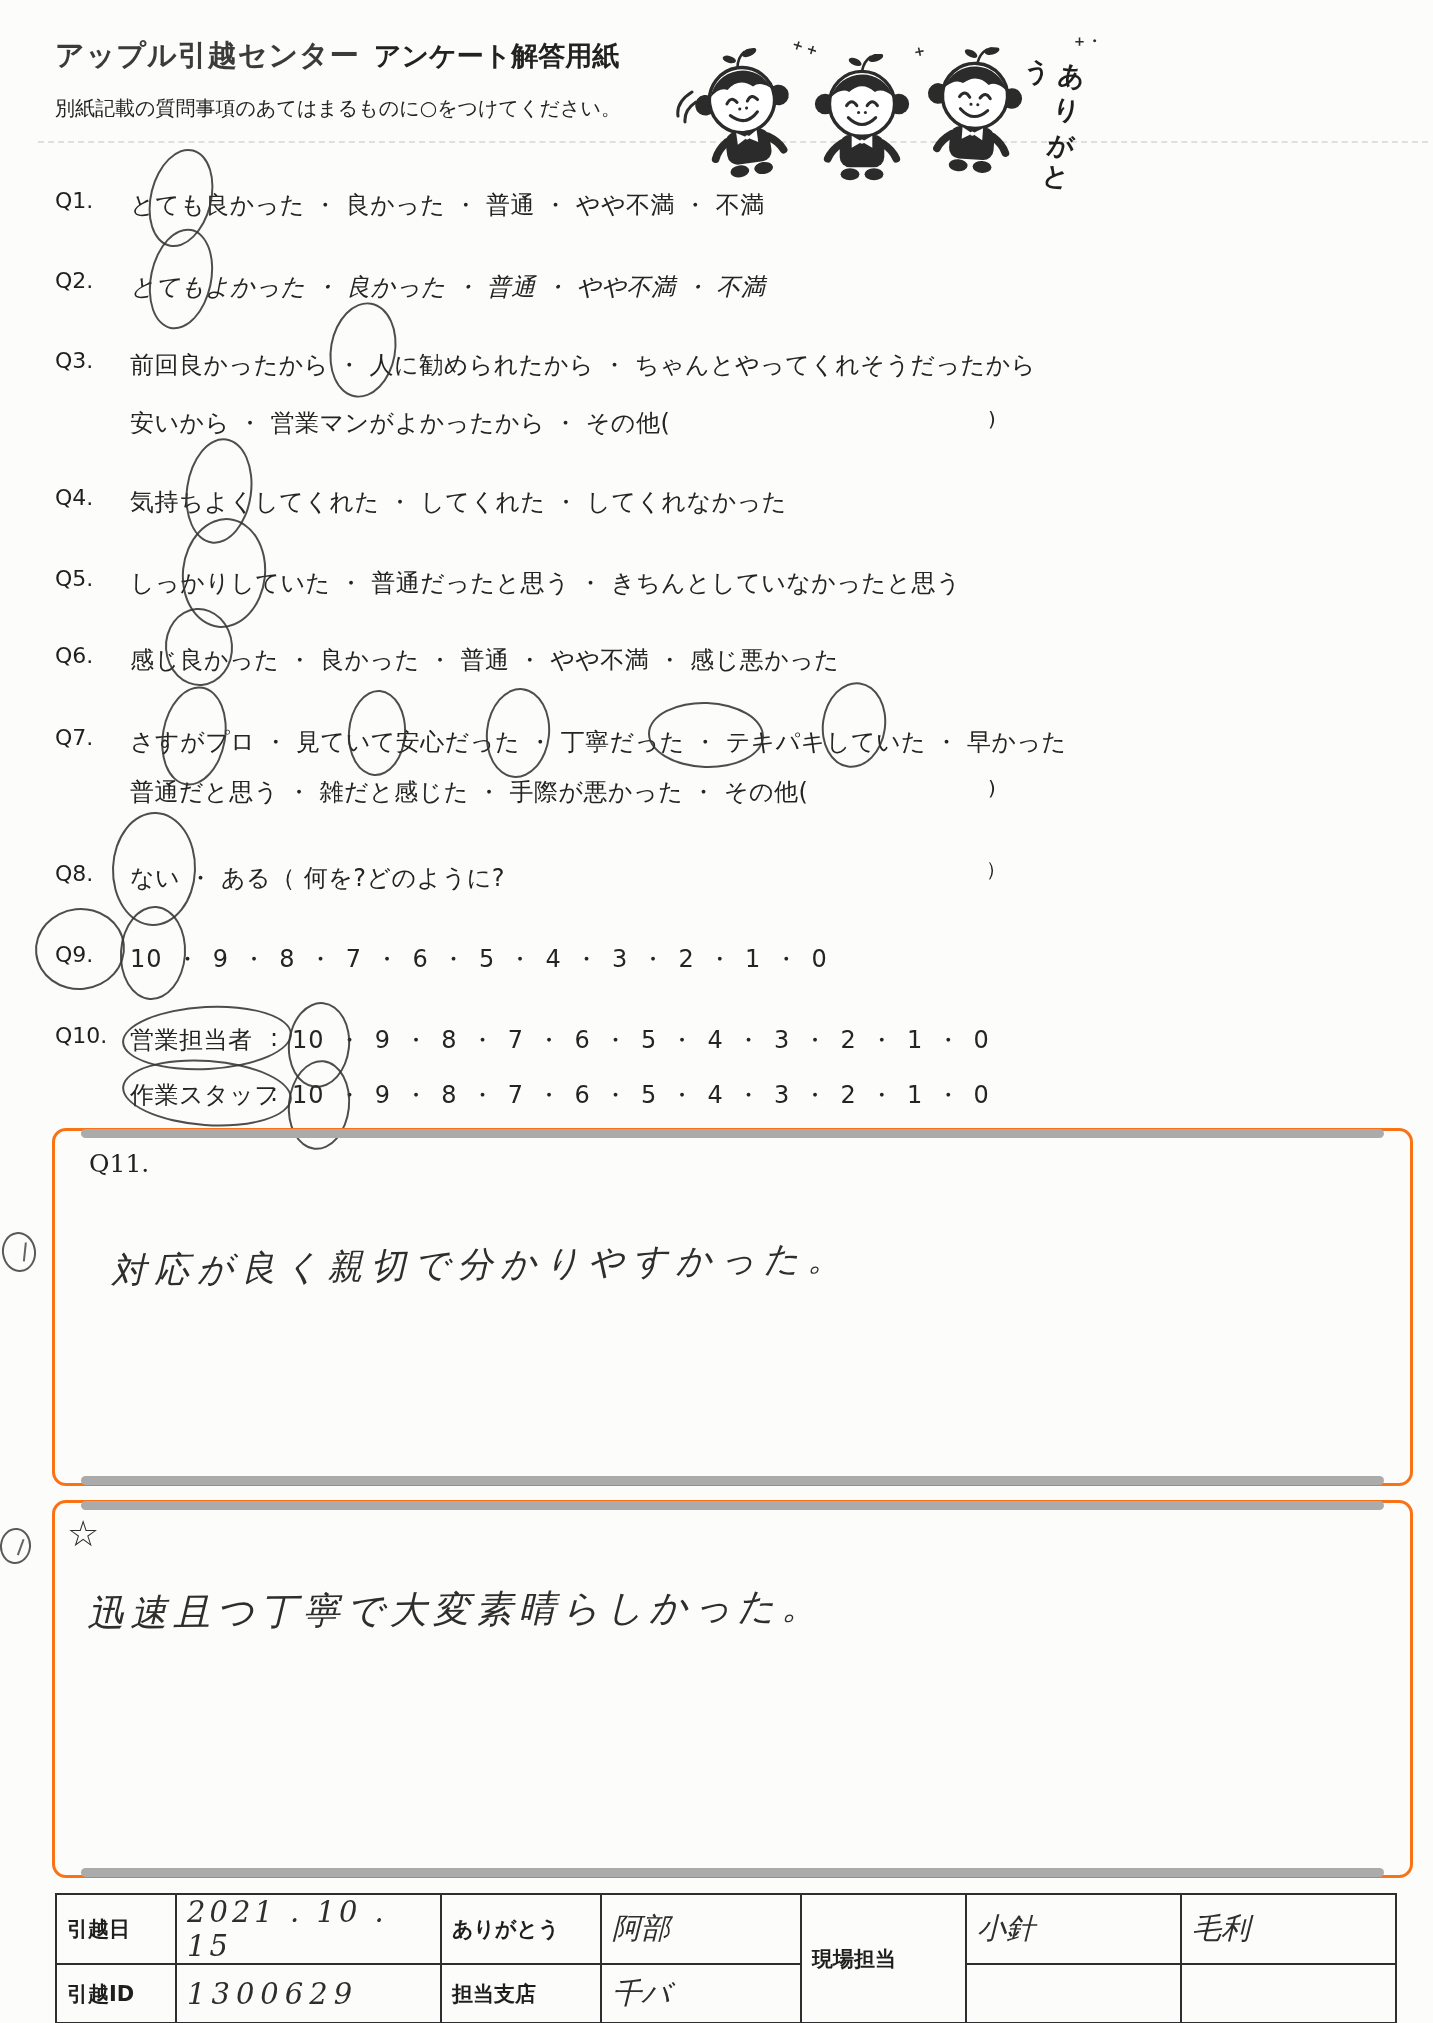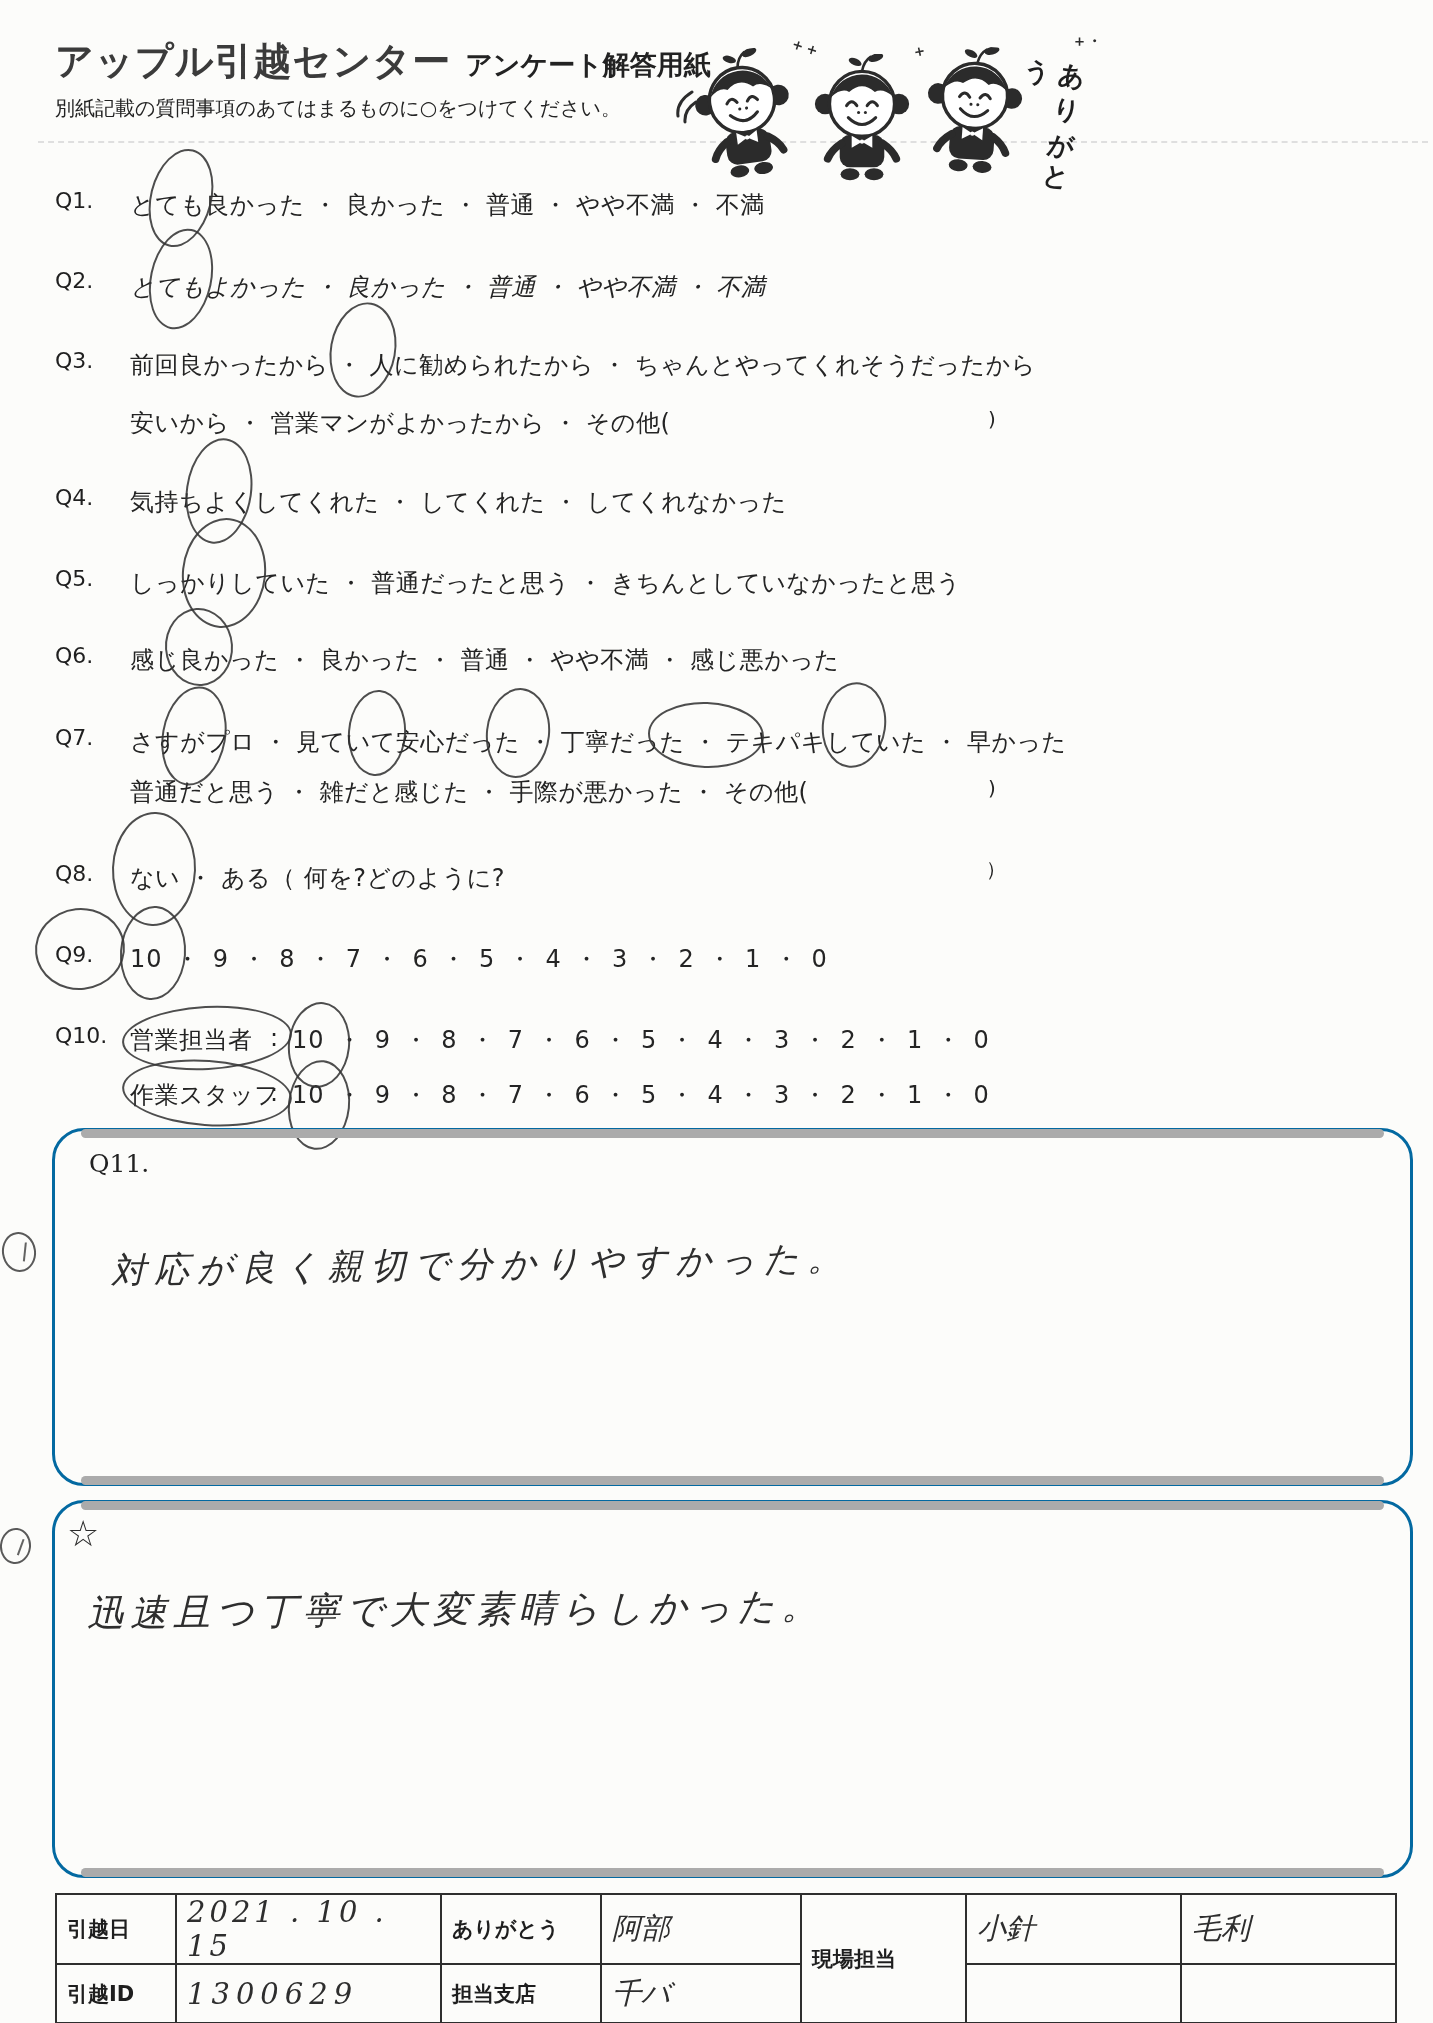--- a/index.html
+++ b/index.html
@@ -5,39 +5,39 @@
   html,body { margin:0; padding:0; background:#e8e8e8; }
   .page {
     position:relative; width:1433px; height:2023px; margin:0 auto;
     background:#fcfcfa; overflow:hidden;
     font-family:"DejaVu Sans","Liberation Sans",sans-serif;
     color:#2a2a2a;
   }
   .abs { position:absolute; white-space:nowrap; }
 
   
-  .brand { font-size:38px; font-weight:bold; color:#3b3b3b; letter-spacing:1px; }
+  .brand { font-size:29px; font-weight:bold; color:#3b3b3b; letter-spacing:1px; }
   .form-title { font-size:27px; font-weight:bold; color:#222; }
   .instruction { font-size:20px; color:#232323; }
   .fold-line { position:absolute; top:141px; left:38px; width:1390px; border-top:2px dashed #c9c9c9; opacity:.55; }
 
   
   .q-label { font-size:22px; color:#1f1f1f; }
   .q-text  { font-size:24px; color:#242424; letter-spacing:.5px; }
   .scale   { word-spacing:4px; letter-spacing:1px; }
   .close-paren { font-size:20px; color:#242424; }
 
   
   .pen { position:absolute; border:2.6px solid rgba(52,52,52,.88); border-radius:50%; background:transparent; }
 
   
   .hand { font-family:"DejaVu Serif","Liberation Serif",serif; font-style:italic; color:#2e2e2e; }
 
   
-  .cbox { position:absolute; left:52px; width:1355px; border:3px solid #0369a1; border-radius:32px; background:transparent; }
+  .cbox { position:absolute; left:52px; width:1355px; border:3px solid #f97316; border-radius:14px; background:transparent; }
   .cbox .band-top, .cbox .band-bottom { position:absolute; left:26px; right:26px; height:9px; background:#ababab; border-radius:6px; }
   .cbox .band-top { top:-2px; } .cbox .band-bottom { bottom:-2px; }
   .q11-label { font-family:"DejaVu Serif","Liberation Serif",serif; font-size:25px; color:#222; }
   .star { font-size:36px; color:#2c2c2c; }
   .margin-mark { position:absolute; border:2.4px solid rgba(60,60,60,.85); border-radius:50%; }
   .margin-mark::after { content:""; position:absolute; left:30%; top:22%; width:38%; height:52%; border-right:2.2px solid rgba(60,60,60,.8); transform:rotate(14deg); }
 
   
   .ftable { position:absolute; left:55px; top:1893px; border-collapse:collapse; table-layout:fixed; }
   .ftable th, .ftable td { border:2.4px solid #2e2e2e; padding:0 10px; height:57px; vertical-align:middle; }

